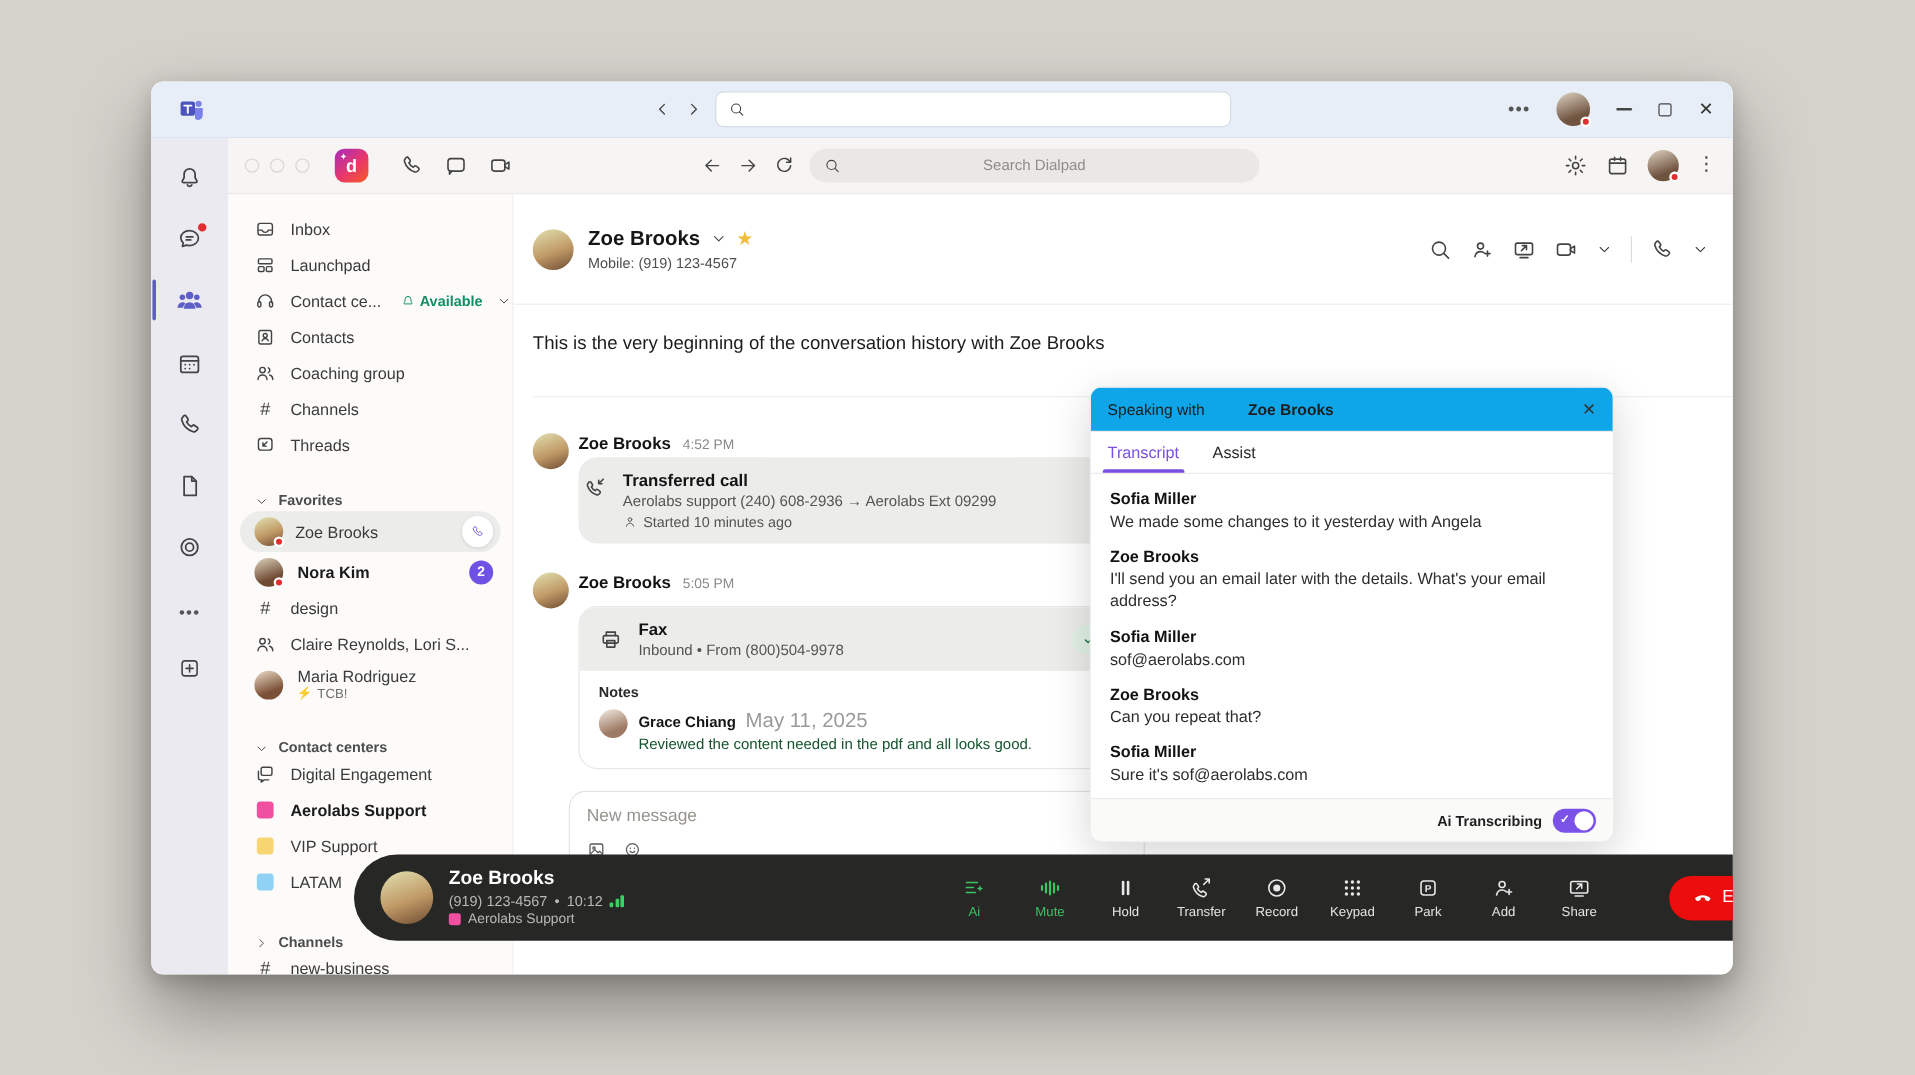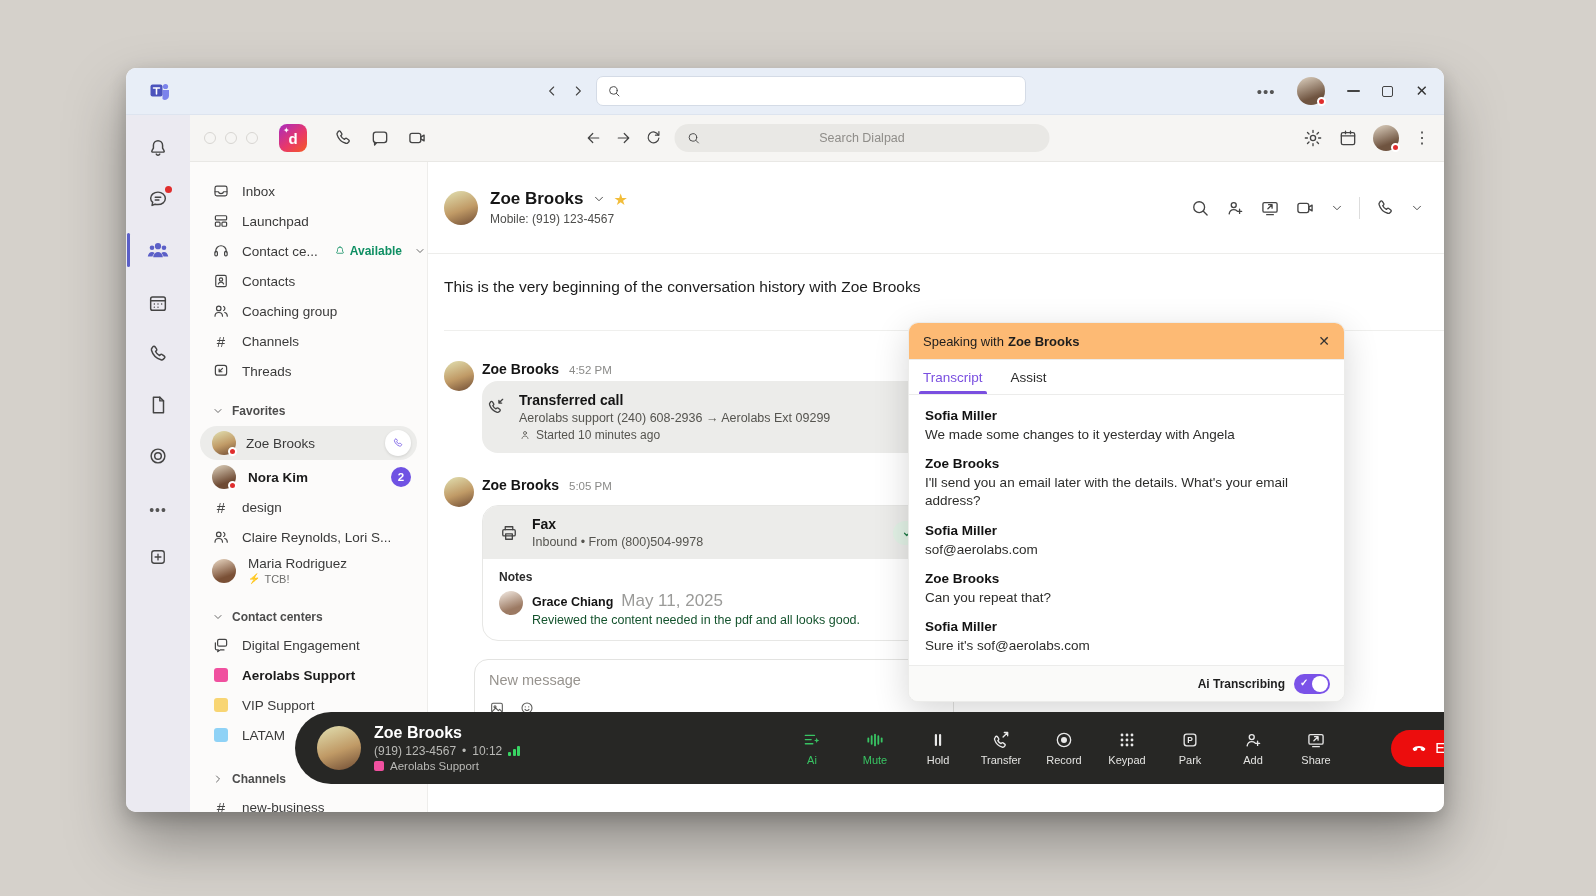--- a/index.html
+++ b/index.html
@@ -69,21 +69,21 @@
   
   .dp-side { position:absolute; left:64px; top:94px; width:238px; bottom:0; background:#fcfbfa;
     border-right:1px solid #eeedeb; padding-top:14px; font-size:13.5px; color:#3a3a3a; }
   .sd-row { height:30px; display:flex; align-items:center; gap:12px; padding-left:22px; }
   .sd-row .ico { width:18px; display:flex; justify-content:center; flex:none; }
   .sd-lbl { white-space:nowrap; }
   .sd-bold { font-weight:bold; color:#1b1b1b; }
   .hash { font-size:15px; color:#444; font-weight:500; }
   .sd-status { color:#0f8f63; font-weight:bold; font-size:12px; display:flex; align-items:center; gap:4px; margin-left:4px; }
   .sd-chev { margin-left:auto; margin-right:16px; }
-  .sd-head { height:26px; display:flex; align-items:center; gap:8px; padding-left:22px;
+  .sd-head { height:26px; display:flex; align-items:flex-end; gap:8px; padding-left:22px;
     font-size:12px; font-weight:bold; color:#4c4c4c; margin-top:12px; }
   .sd-sel { margin:2px 10px; height:34px; background:#ececea; border-radius:17px;
     display:flex; align-items:center; gap:10px; padding-left:12px; }
   .sd-sel .callcirc { margin-left:auto; margin-right:6px; width:26px; height:26px; background:#fff;
     border-radius:50%; display:flex; align-items:center; justify-content:center; box-shadow:0 1px 3px rgba(0,0,0,.12); }
   .badge { margin-left:auto; margin-right:16px; width:20px; height:20px; background:#6f52e3; color:#fff;
     font-size:11.5px; font-weight:bold; border-radius:50%; display:flex; align-items:center; justify-content:center; }
   .sq { width:14px; height:14px; border-radius:3px; flex:none; }
   .two-line { display:flex; flex-direction:column; justify-content:center; line-height:1.25; }
   .sub-status { font-size:11px; color:#6e6e6c; display:flex; gap:4px; align-items:center; }
@@ -133,22 +133,22 @@
   .note-text { font-size:12.5px; color:#14532d; margin-top:2px; }
 
   .composer { margin:18px 0 0 30px; width:480px; border:1.5px solid #e3e3e1; border-radius:14px; padding:12px 14px 10px; }
   .composer-ph { font-size:14.5px; color:#97938e; }
   .composer-icons { display:flex; gap:14px; margin-top:12px; }
 
   
   .panel { position:absolute; left:782px; top:254px; width:437px; height:380px; background:#fff; z-index:5;
     border-radius:10px; border:1px solid #ececea; box-shadow:0 10px 35px rgba(0,0,0,.16);
     display:flex; flex-direction:column; overflow:hidden; }
-  .panel-head { height:37px; background:#fdba74; border-bottom:1px solid #ececeb; display:flex;
-    align-items:center; padding:0 14px; font-size:13px; color:#1d1d1d; flex:none; }
+  .panel-head { height:37px; background:#0ea5e9; border-bottom:1px solid #ececeb; display:flex;
+    align-items:center; padding:0 14px; font-size:13px; color:#1d1d1d; flex:none;gap:32px; }
   .panel-head b { margin-left:4px; }
   .panel-x { margin-left:auto; font-size:14px; color:#333; }
   .tabs { height:35px; border-bottom:1px solid #ececeb; display:flex; align-items:stretch; padding-left:14px; gap:28px; flex:none; }
   .tab { display:flex; align-items:center; font-size:13.5px; color:#2c2c2c; position:relative; }
   .tab.active { color:#7a4fe0; }
   .tab.active::after { content:""; position:absolute; left:-4px; right:-4px; bottom:0; height:3px;
     background:#7a4fe0; border-radius:2px 2px 0 0; }
   .panel-body { flex:1; padding:13px 16px; overflow:hidden; }
   .tr-entry { margin-bottom:12px; }
   .tr-name { font-size:13.5px; font-weight:bold; color:#121212; }

